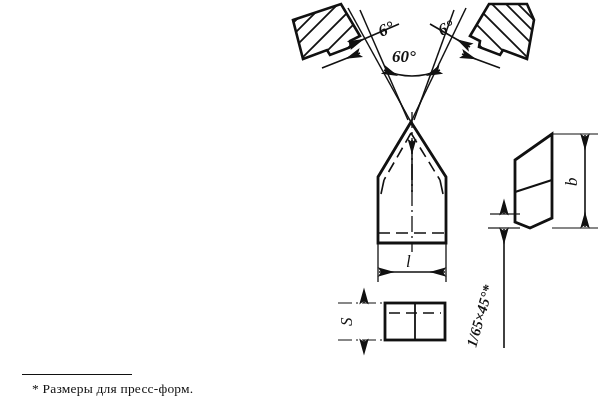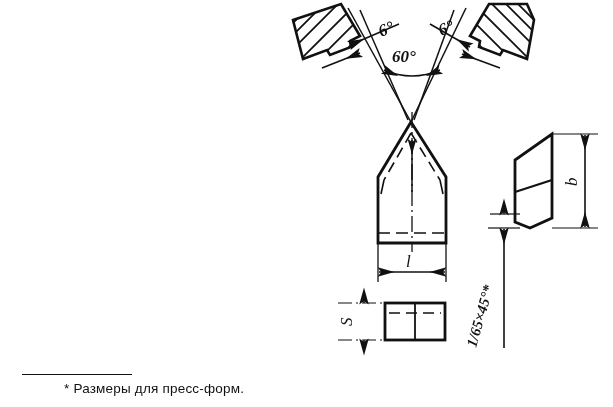--- a/index.html
+++ b/index.html
@@ -20,23 +20,23 @@
   }
   #drawing-svg {
     position: absolute;
     left: 0;
     top: 0;
     width: 613px;
     height: 407px;
   }
   .footnote {
     position: absolute;
-    left: 64px;
+    left: 32px;
     top: 381px;
-    font-family: Liberation Sans, sans-serif;
+    font-family: Liberation Serif, serif;
     font-size: 13.5px;
     color: #111111;
     white-space: nowrap;
     letter-spacing: 0.2px;
   }
   .footnote-rule {
     position: absolute;
     left: 22px;
     top: 374px;
     width: 110px;

